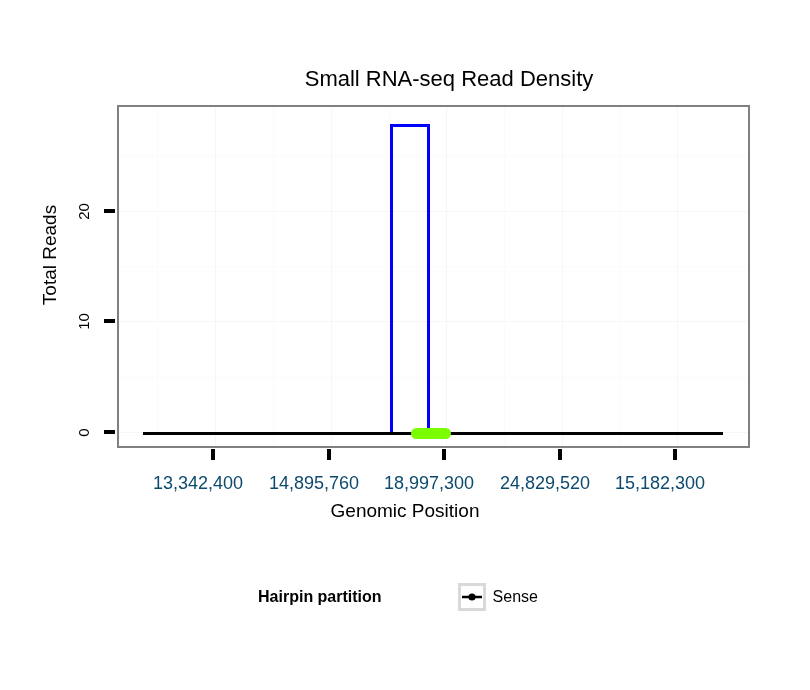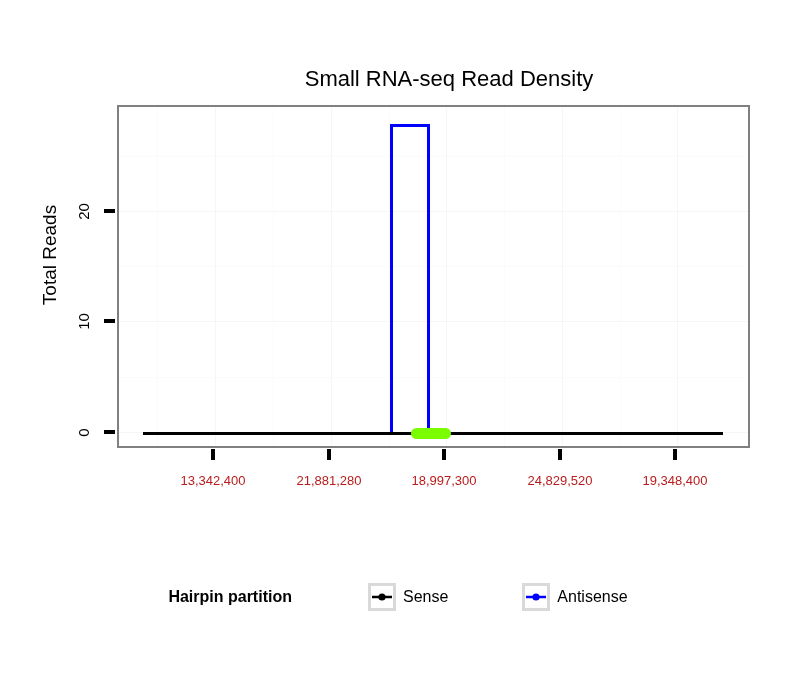--- a/index.html
+++ b/index.html
@@ -106,23 +106,23 @@
     white-space: nowrap;
   }
   .xtick-mark {
     position: absolute;
     width: 4px;
     height: 11px;
     background: #000000;
   }
   .xtick-label {
     position: absolute;
-    font-size: 13px;
-    color: #b91c1c;
-    text-align: center;
+    font-size: 18px;
+    color: #0c4a6e;
+    text-align: left;
     white-space: nowrap;
   }
 
   #y-axis-title {
     position: absolute;
     left: -40px;
     top: 244px;
     width: 180px;
     font-size: 19px;
     text-align: center;
@@ -225,45 +225,37 @@
   <div class="ytick-label" style="left:66px; top:313px; width:34px;">10</div>
   <div class="ytick-label" style="left:66px; top:203px; width:34px;">20</div>
 
   <div class="xtick-mark" style="left:211px; top:449px;"></div>
   <div class="xtick-mark" style="left:327px; top:449px;"></div>
   <div class="xtick-mark" style="left:442px; top:449px;"></div>
   <div class="xtick-mark" style="left:558px; top:449px;"></div>
   <div class="xtick-mark" style="left:673px; top:449px;"></div>
 
   <div class="xtick-label" style="left:153px; top:473px; width:120px;">13,342,400</div>
-  <div class="xtick-label" style="left:269px; top:473px; width:120px;">21,881,280</div>
+  <div class="xtick-label" style="left:269px; top:473px; width:120px;">14,895,760</div>
   <div class="xtick-label" style="left:384px; top:473px; width:120px;">18,997,300</div>
   <div class="xtick-label" style="left:500px; top:473px; width:120px;">24,829,520</div>
-  <div class="xtick-label" style="left:615px; top:473px; width:120px;">19,348,400</div>
+  <div class="xtick-label" style="left:615px; top:473px; width:120px;">15,182,300</div>
 
   <div id="y-axis-title">Total Reads</div>
+  <div id="x-axis-title">Genomic Position</div>
 
   <div id="legend">
     <div id="legend-title">Hairpin partition</div>
 
     <div class="legend-entry">
       <div class="legend-key">
         <svg width="20" height="14" viewBox="0 0 20 14">
           <line x1="0" y1="7" x2="20" y2="7" stroke="#000000" stroke-width="2.5"></line>
           <circle cx="10" cy="7" r="3.6" fill="#000000"></circle>
         </svg>
       </div>
       <div class="legend-label">Sense</div>
     </div>
 
-    <div class="legend-entry">
-      <div class="legend-key">
-        <svg width="20" height="14" viewBox="0 0 20 14">
-          <line x1="0" y1="7" x2="20" y2="7" stroke="#0000ff" stroke-width="2.5"></line>
-          <circle cx="10" cy="7" r="3.6" fill="#0000ff"></circle>
-        </svg>
-      </div>
-      <div class="legend-label">Antisense</div>
-    </div>
 
   </div>
 
 </div>
 
 </body></html>

